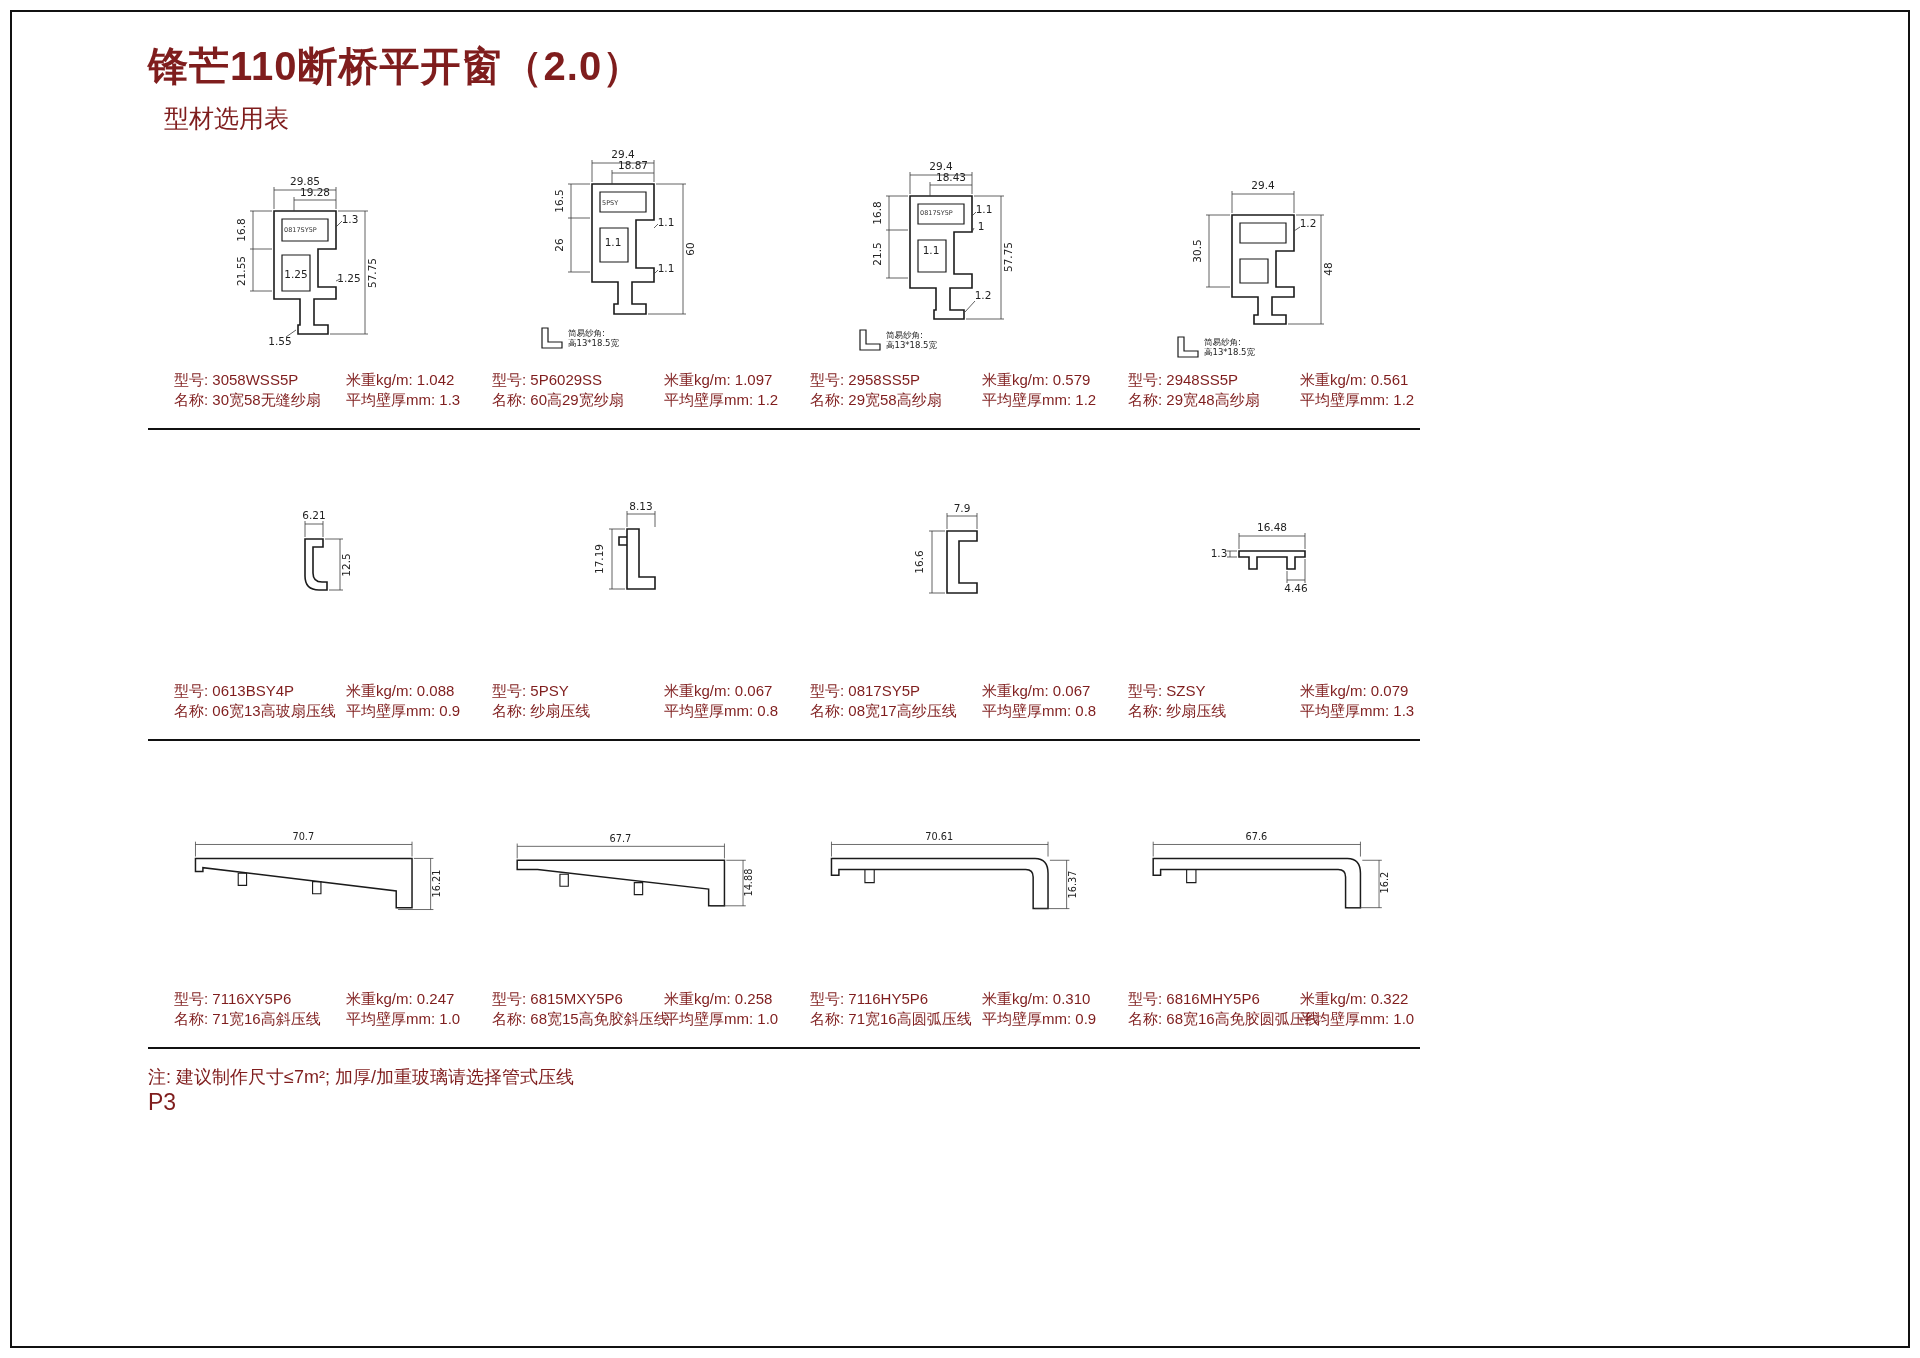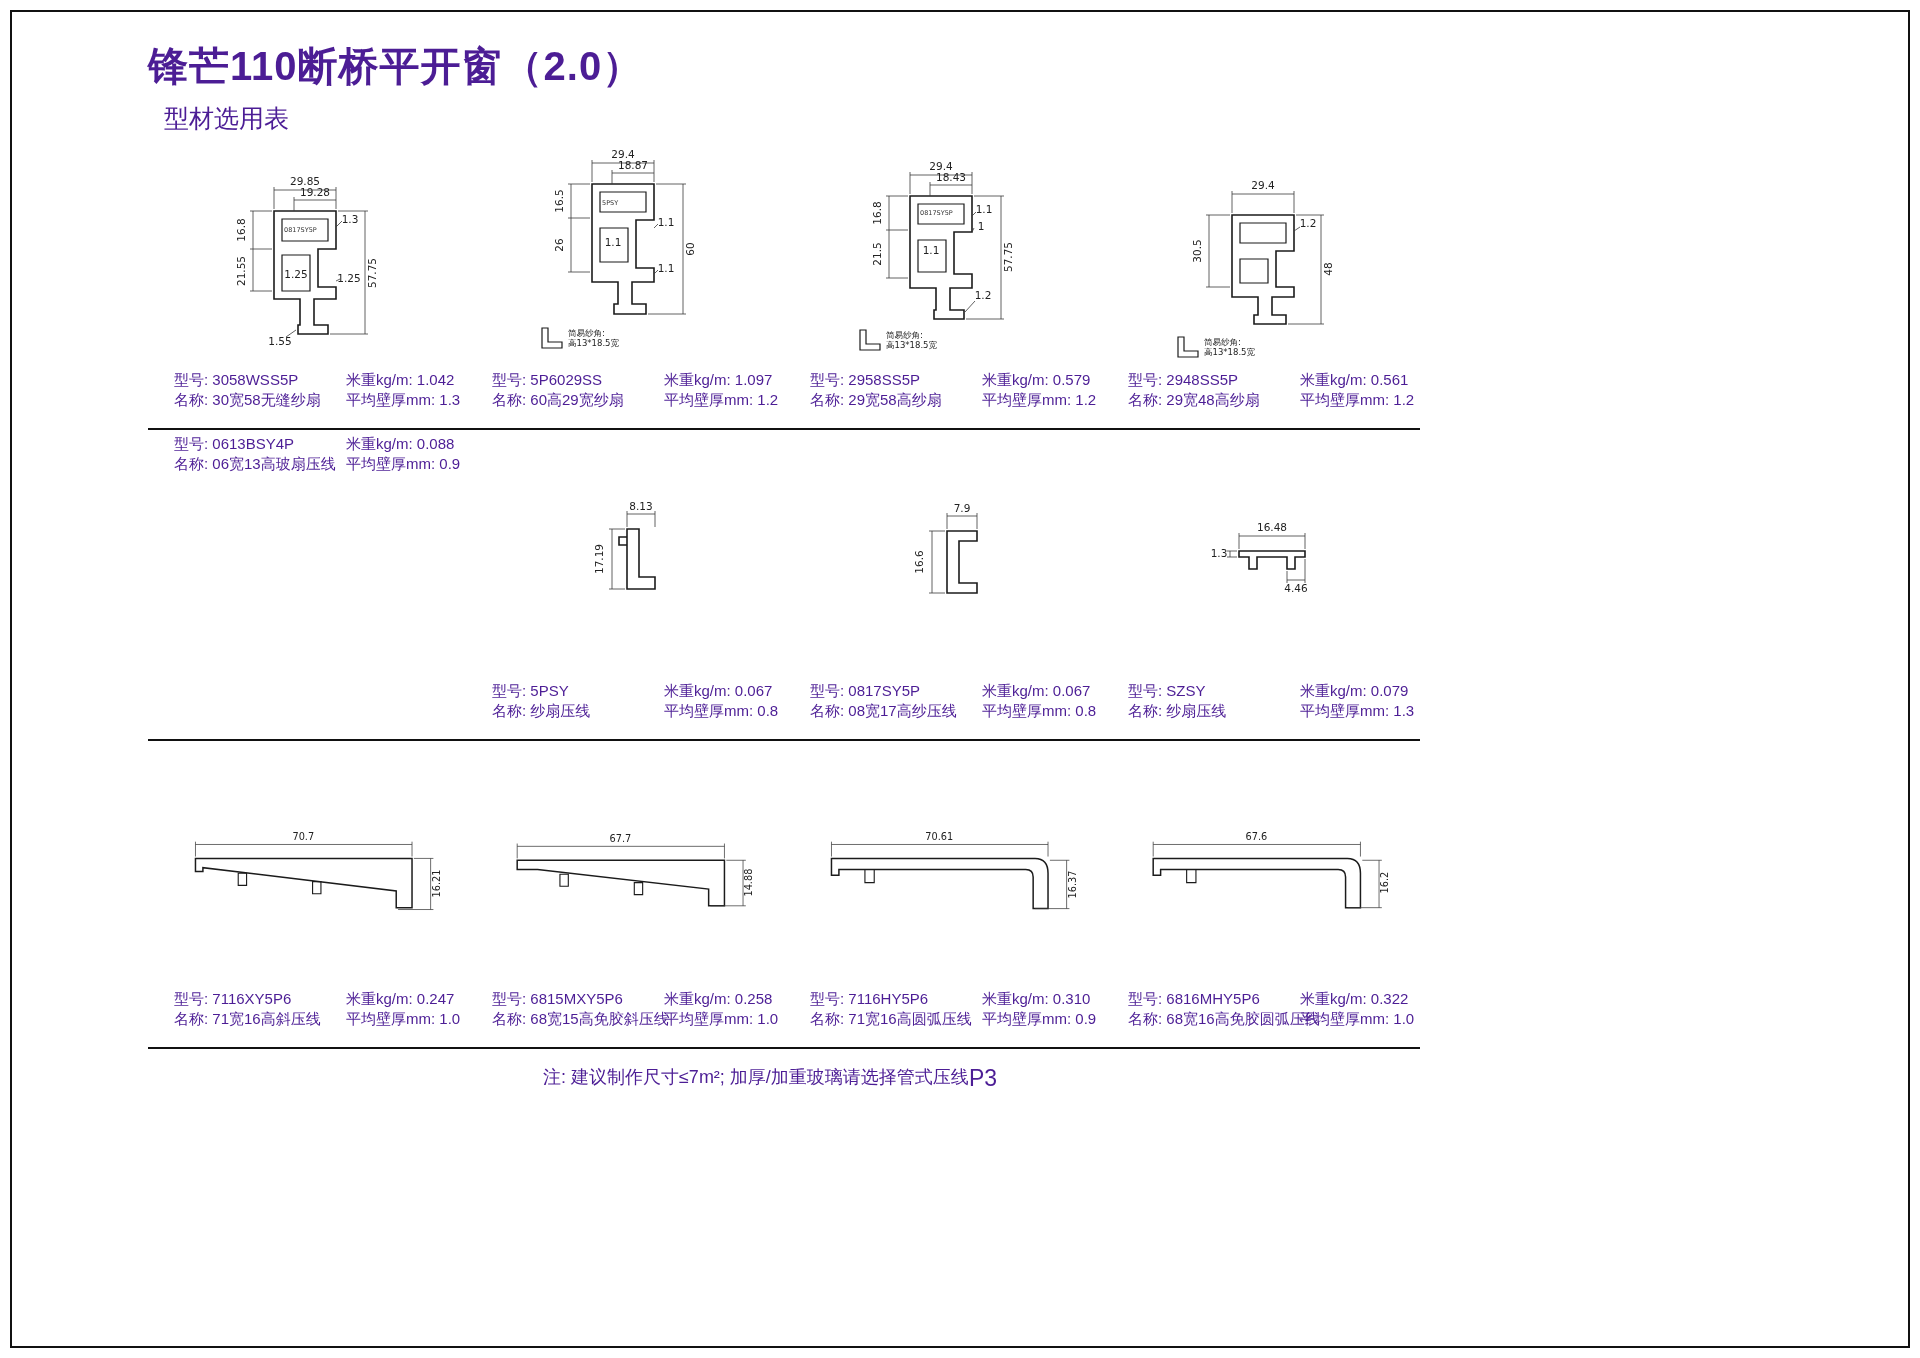--- a/index.html
+++ b/index.html
@@ -1,36 +1,36 @@
 <!DOCTYPE html>
 <html><head>
 <meta charset="utf-8">
 <style>
   html,body{margin:0;padding:0;background:#fff;}
-  .sheet{position:relative;width:1920px;height:1358px;background:#fff;color:#4c1d95;
+  .sheet{position:relative;width:1920px;height:1358px;background:#fff;color:#7f1d1d;
          font-family:"Liberation Sans","DejaVu Sans",sans-serif;overflow:hidden;}
   .frame{position:absolute;inset:10px;border:2px solid #111;pointer-events:none;}
   .content{position:absolute;left:148px;top:0;width:1272px;}
   h1.title{margin:42px 0 0;font-size:40px;line-height:48px;font-weight:700;letter-spacing:1px;}
   .sub{position:absolute;left:16px;top:102px;font-size:25px;font-weight:500;}
   .rows{margin-top:16px;}
   .prow{display:flex;width:1272px;}
   .cell{width:318px;}
   .draw{display:flex;justify-content:center;align-items:flex-end;}
   .d1{height:260px;}
   .d2{height:247px;padding-bottom:0;align-items:flex-end;}
   .d2 svg{margin-bottom:48px;}
   .d3r{height:244px;}
   .d3r svg{margin-bottom:52px;}
   .meta{height:46px;padding:4px 0 12px 26px;font-size:15px;line-height:20px;}
   .mline{display:flex;white-space:nowrap;}
   .ml{width:172px;flex:none;}
   .mr{flex:none;}
   .rule{border-top:2px solid #111;height:0;}
-  .footer{display:flex;justify-content:center;margin-top:16px;font-size:18px;}
+  .footer{display:flex;justify-content:flex-end;margin-top:16px;font-size:18px;flex-direction:column;}
   .pagenum{font-size:23px;margin-right:28px;}
   svg{overflow:visible;display:block;}
   .pp{fill:none;stroke:#1b1b1b;stroke-width:1.6;stroke-linejoin:miter;}
   .pp2{fill:none;stroke:#1b1b1b;stroke-width:1.2;}
   .dl{fill:none;stroke:#3a3a3a;stroke-width:0.8;}
   .dt{font-family:"DejaVu Sans",sans-serif;font-size:10.5px;fill:#222;text-anchor:middle;}
   .ti{font-family:"DejaVu Sans",sans-serif;font-size:6.5px;fill:#333;text-anchor:start;}
   .tn{font-family:"DejaVu Sans",sans-serif;font-size:8.5px;fill:#222;text-anchor:start;}
 </style>
 </head>
@@ -166,20 +166,28 @@
               <span class="mr"><span>平均壁厚mm: </span><span>1.2</span></span>
             </div>
           </div>
         </div>
       </div>
       <div class="rule"></div>
 
       <div class="prow">
 
         <div class="cell">
+          <div class="draw d2">
+            <svg viewBox="0 0 200 140" width="200" height="140">
+              <path class="pp" d="M98,50 H116 V58 H106 V84 Q106,93 115,93 H120 V101 H112 Q98,101 98,87 Z"></path>
+              <path class="dl" d="M98,48 V32 M116,48 V32 M98,35 H116 M118,50 H136 M122,101 H136 M133,50 V101"></path>
+              <text class="dt" x="107" y="30">6.21</text>
+              <text class="dt" x="143" y="76" transform="rotate(-90 143 76)">12.5</text>
+            </svg>
+          </div>
           <div class="meta">
             <div class="mline">
               <span class="ml"><span>型号: </span><span>0613BSY4P</span></span>
               <span class="mr"><span>米重kg/m: </span><span>0.088</span></span>
             </div>
             <div class="mline">
               <span class="ml"><span>名称: </span><span>06宽13高玻扇压线</span></span>
               <span class="mr"><span>平均壁厚mm: </span><span>0.9</span></span>
             </div>
           </div>

